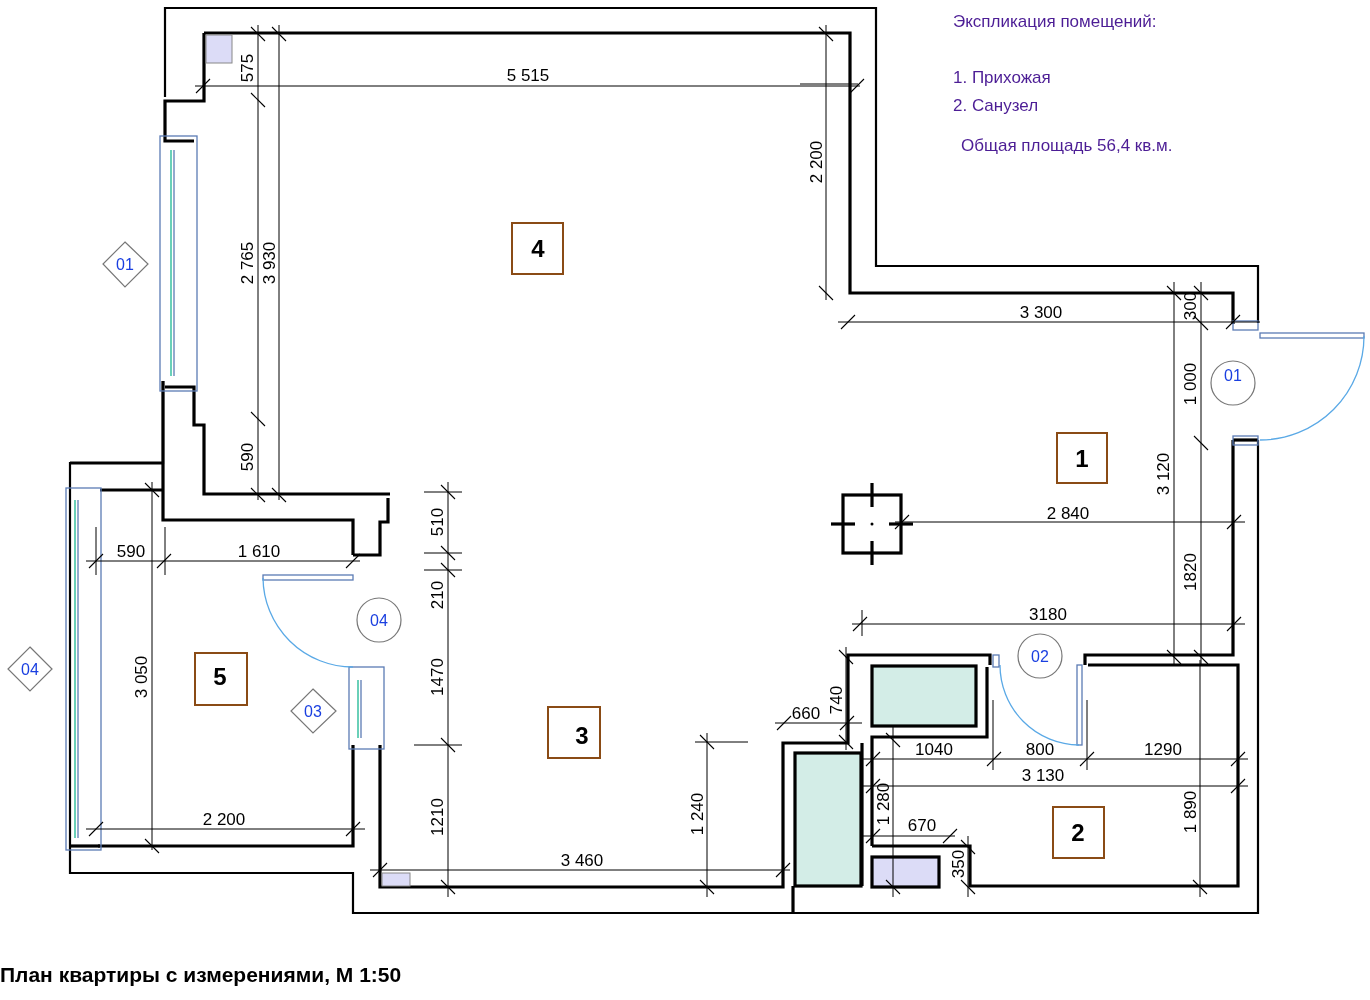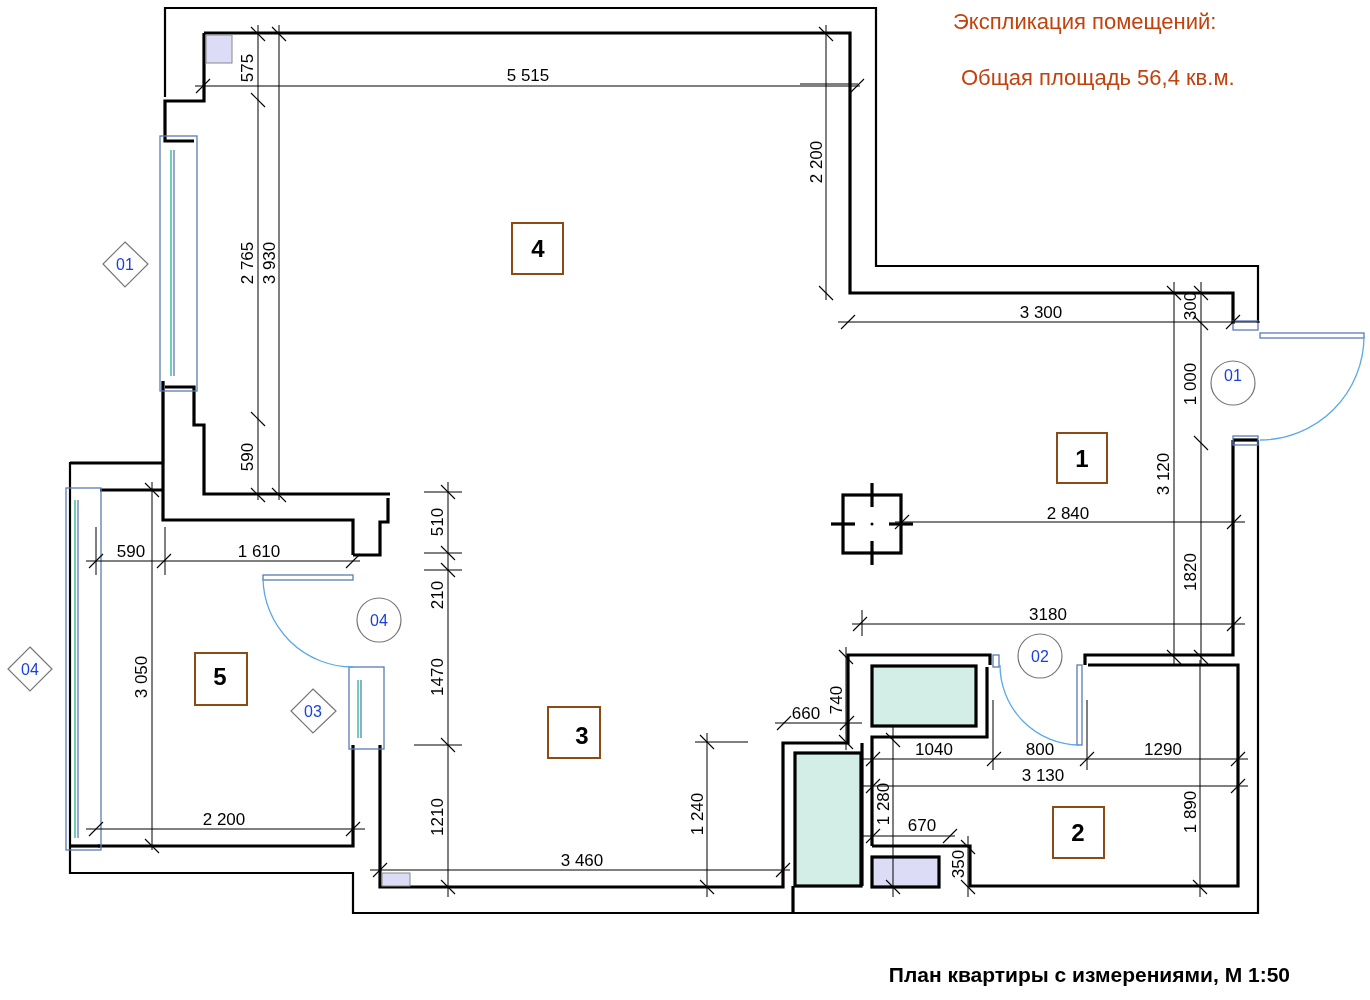--- a/index.html
+++ b/index.html
@@ -14,24 +14,24 @@
   .frame { fill: none; stroke: #5b7bb4; stroke-width: 1.3; }
   .glass { stroke: #6ad0b8; stroke-width: 2; }
   .swing { fill: none; stroke: #5aa9e6; stroke-width: 1.3; }
   .fixture-green { fill: #d3ede7; stroke: #000; stroke-width: 3.2; }
   .fixture-lilac { fill: #dcdcf7; stroke: #000; stroke-width: 3.2; }
   .fixture-lilac-thin { fill: #dcdcf7; stroke: #888; stroke-width: 1; }
   .roombox { fill: #fff; stroke: #8a4b15; stroke-width: 2; }
   .roomnum { font-family: "Liberation Sans", sans-serif; font-size: 24px; font-weight: bold; fill: #000; }
   .tagshape { fill: #fff; stroke: #777; stroke-width: 1.2; }
   .tagtxt { font-family: "Liberation Sans", sans-serif; font-size: 16px; fill: #1a3fe0; }
-  .legend { position: absolute; left: 953px; top: 8px; font-size: 22px; color: #c2410c; line-height: 28px; }
+  .legend { position: absolute; left: 953px; top: 8px; font-size: 17px; color: #4c1d95; line-height: 28px; }
   .legend .title { margin-bottom: 28px; }
   .legend .total { margin-top: 12px; margin-left: 8px; }
-  .caption { position: absolute; left: 0; width: 1290px; top: 963px; text-align: right;
+  .caption { position: absolute; left: 0; width: 1290px; top: 963px; text-align: left;
              font-weight: bold; font-size: 21px; color: #000; }
 </style>
 </head>
 <body>
 
 <svg id="plan" width="1370" height="1000" viewBox="0 0 1370 1000">
 
   <g>
     <polyline class="outer" points="165,97 165,8 876,8 876,266 1258,266 1258,323"></polyline>
     <polyline class="outer" points="1258,440 1258,913 353,913 353,873 70,873 70,463 163,463 163,381"></polyline>
@@ -299,16 +299,18 @@
     <text class="tagtxt" x="1040" y="662" text-anchor="middle">02</text>
   </g>
   <g>
     <circle class="tagshape" cx="379" cy="620" r="22"></circle>
     <text class="tagtxt" x="379" y="626" text-anchor="middle">04</text>
   </g>
 </svg>
 
 <div class="legend">
   <div class="title">Экспликация помещений:</div>
+  <div>1. Прихожая</div>
+  <div>2. Санузел</div>
   <div class="total">Общая площадь 56,4 кв.м.</div>
 </div>
 
 <div class="caption">План квартиры с измерениями, М 1:50</div>
 
 </body></html>

